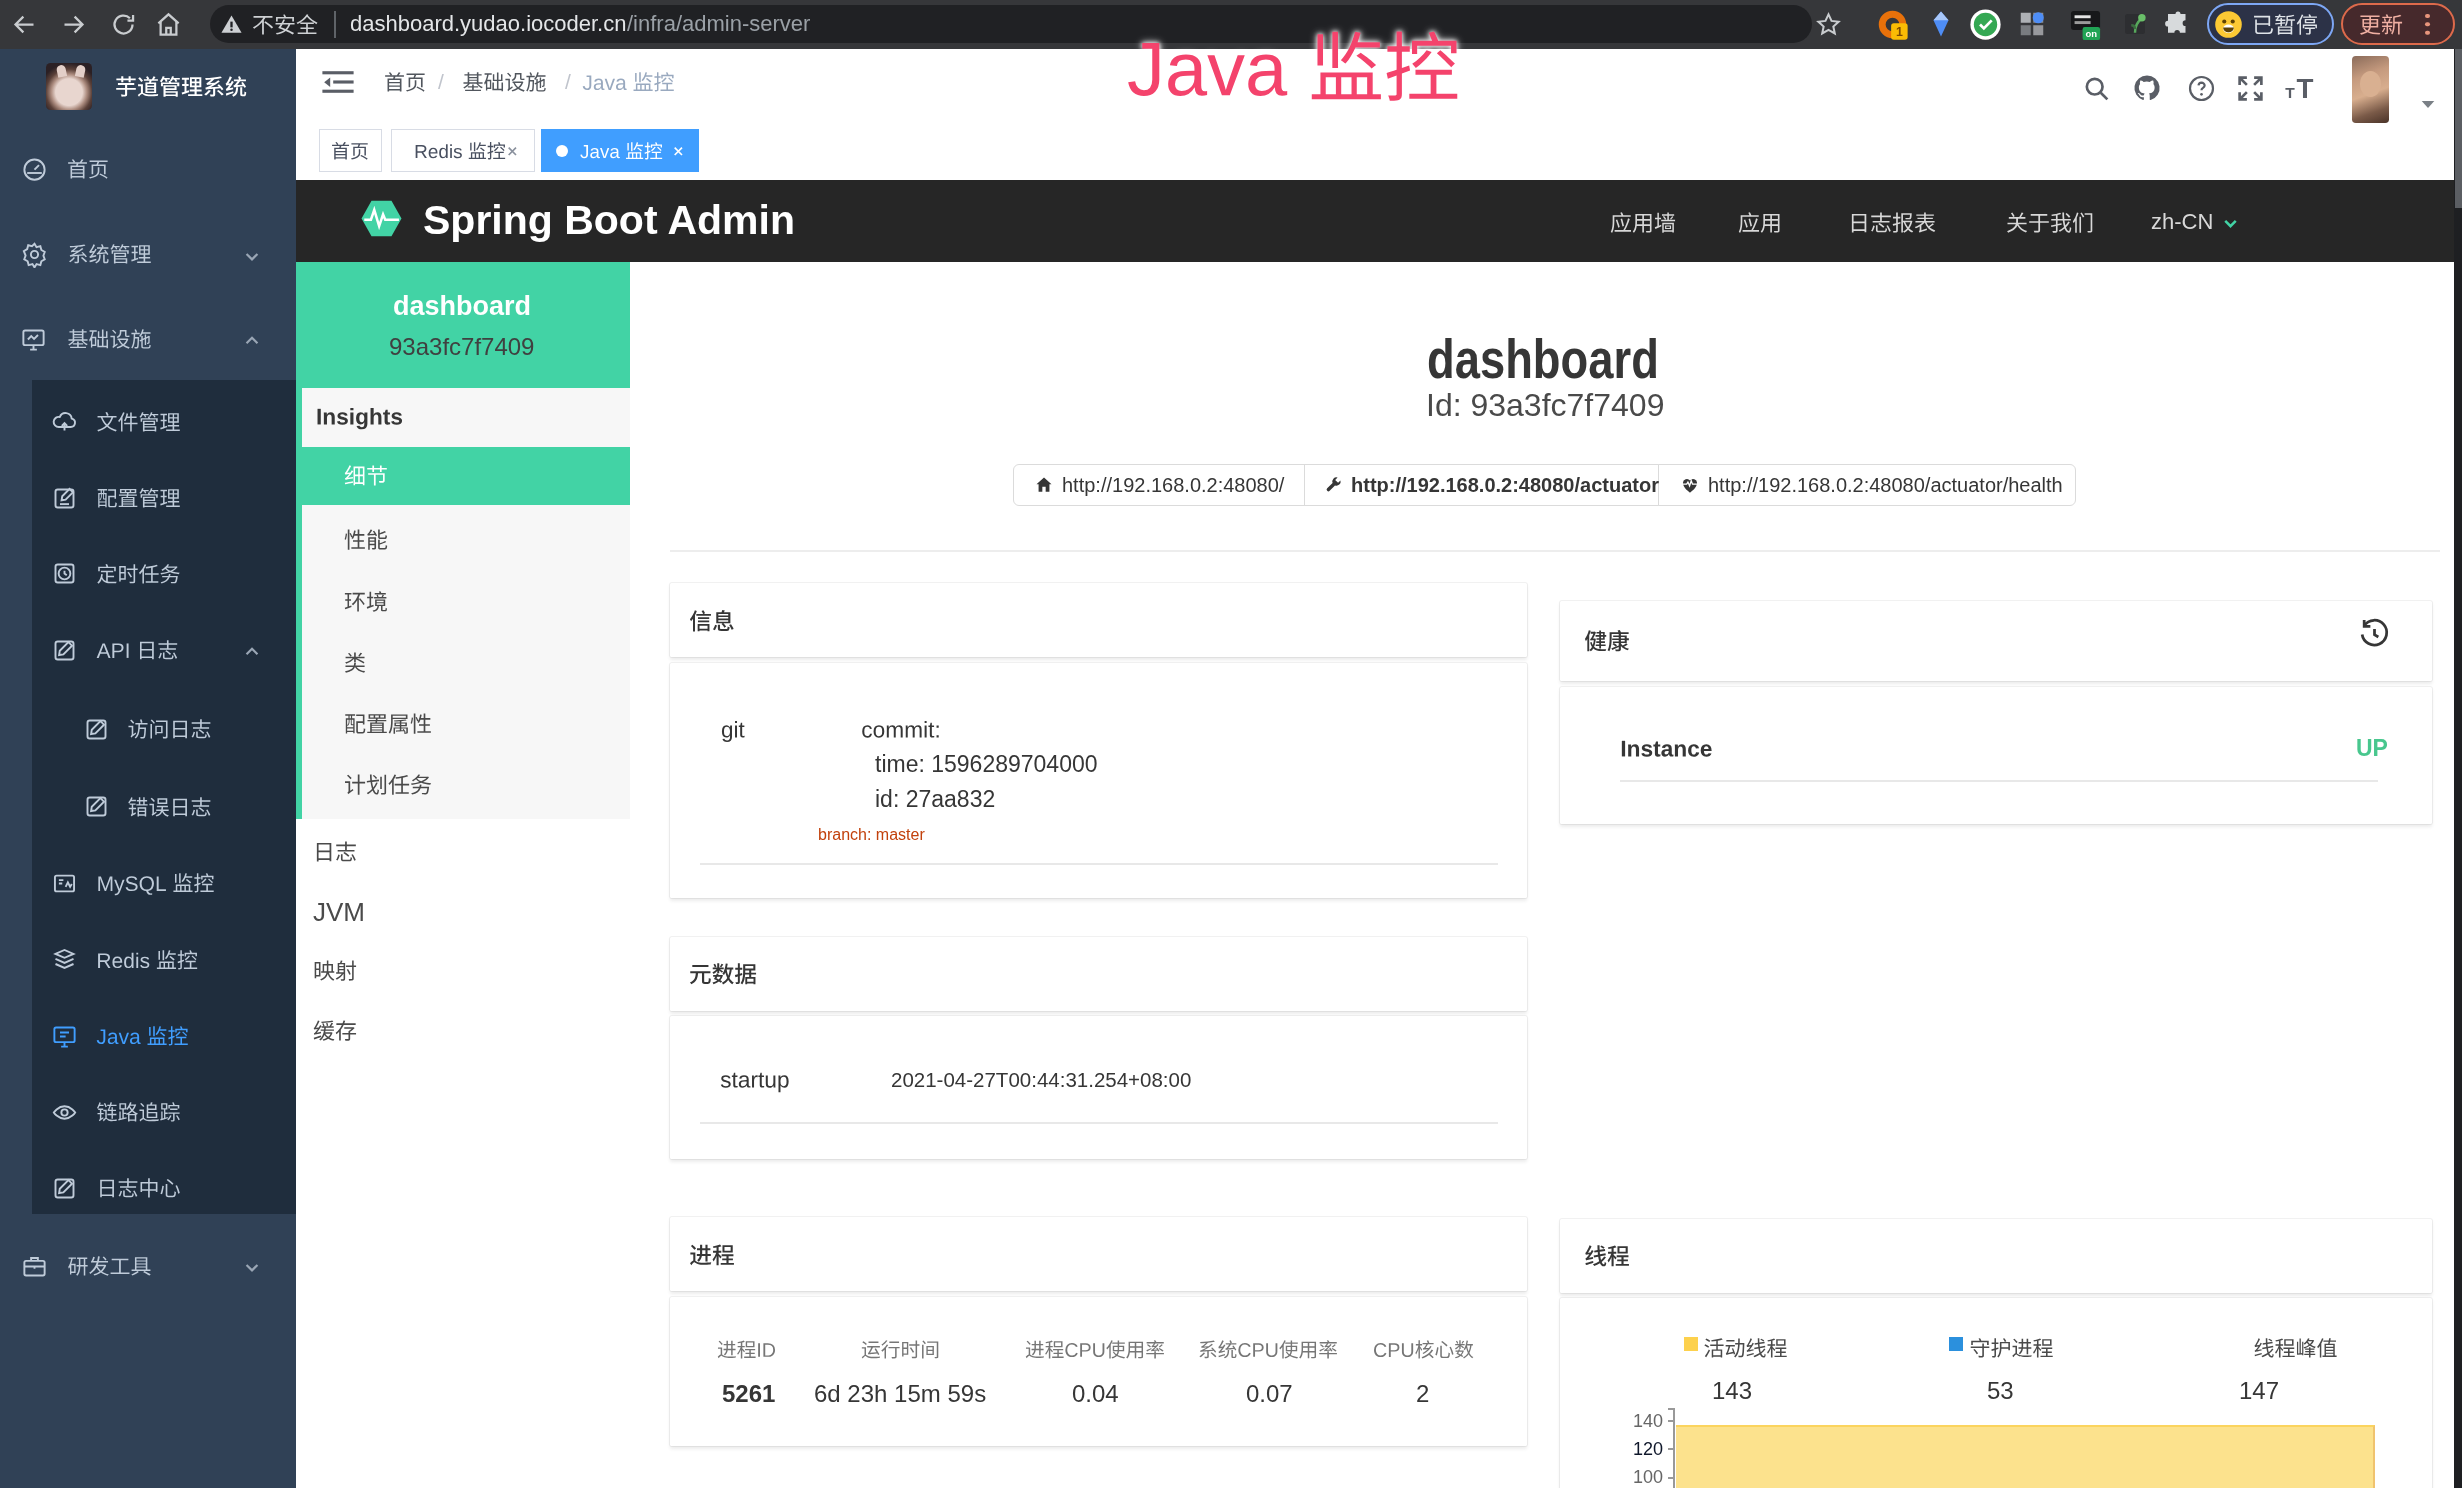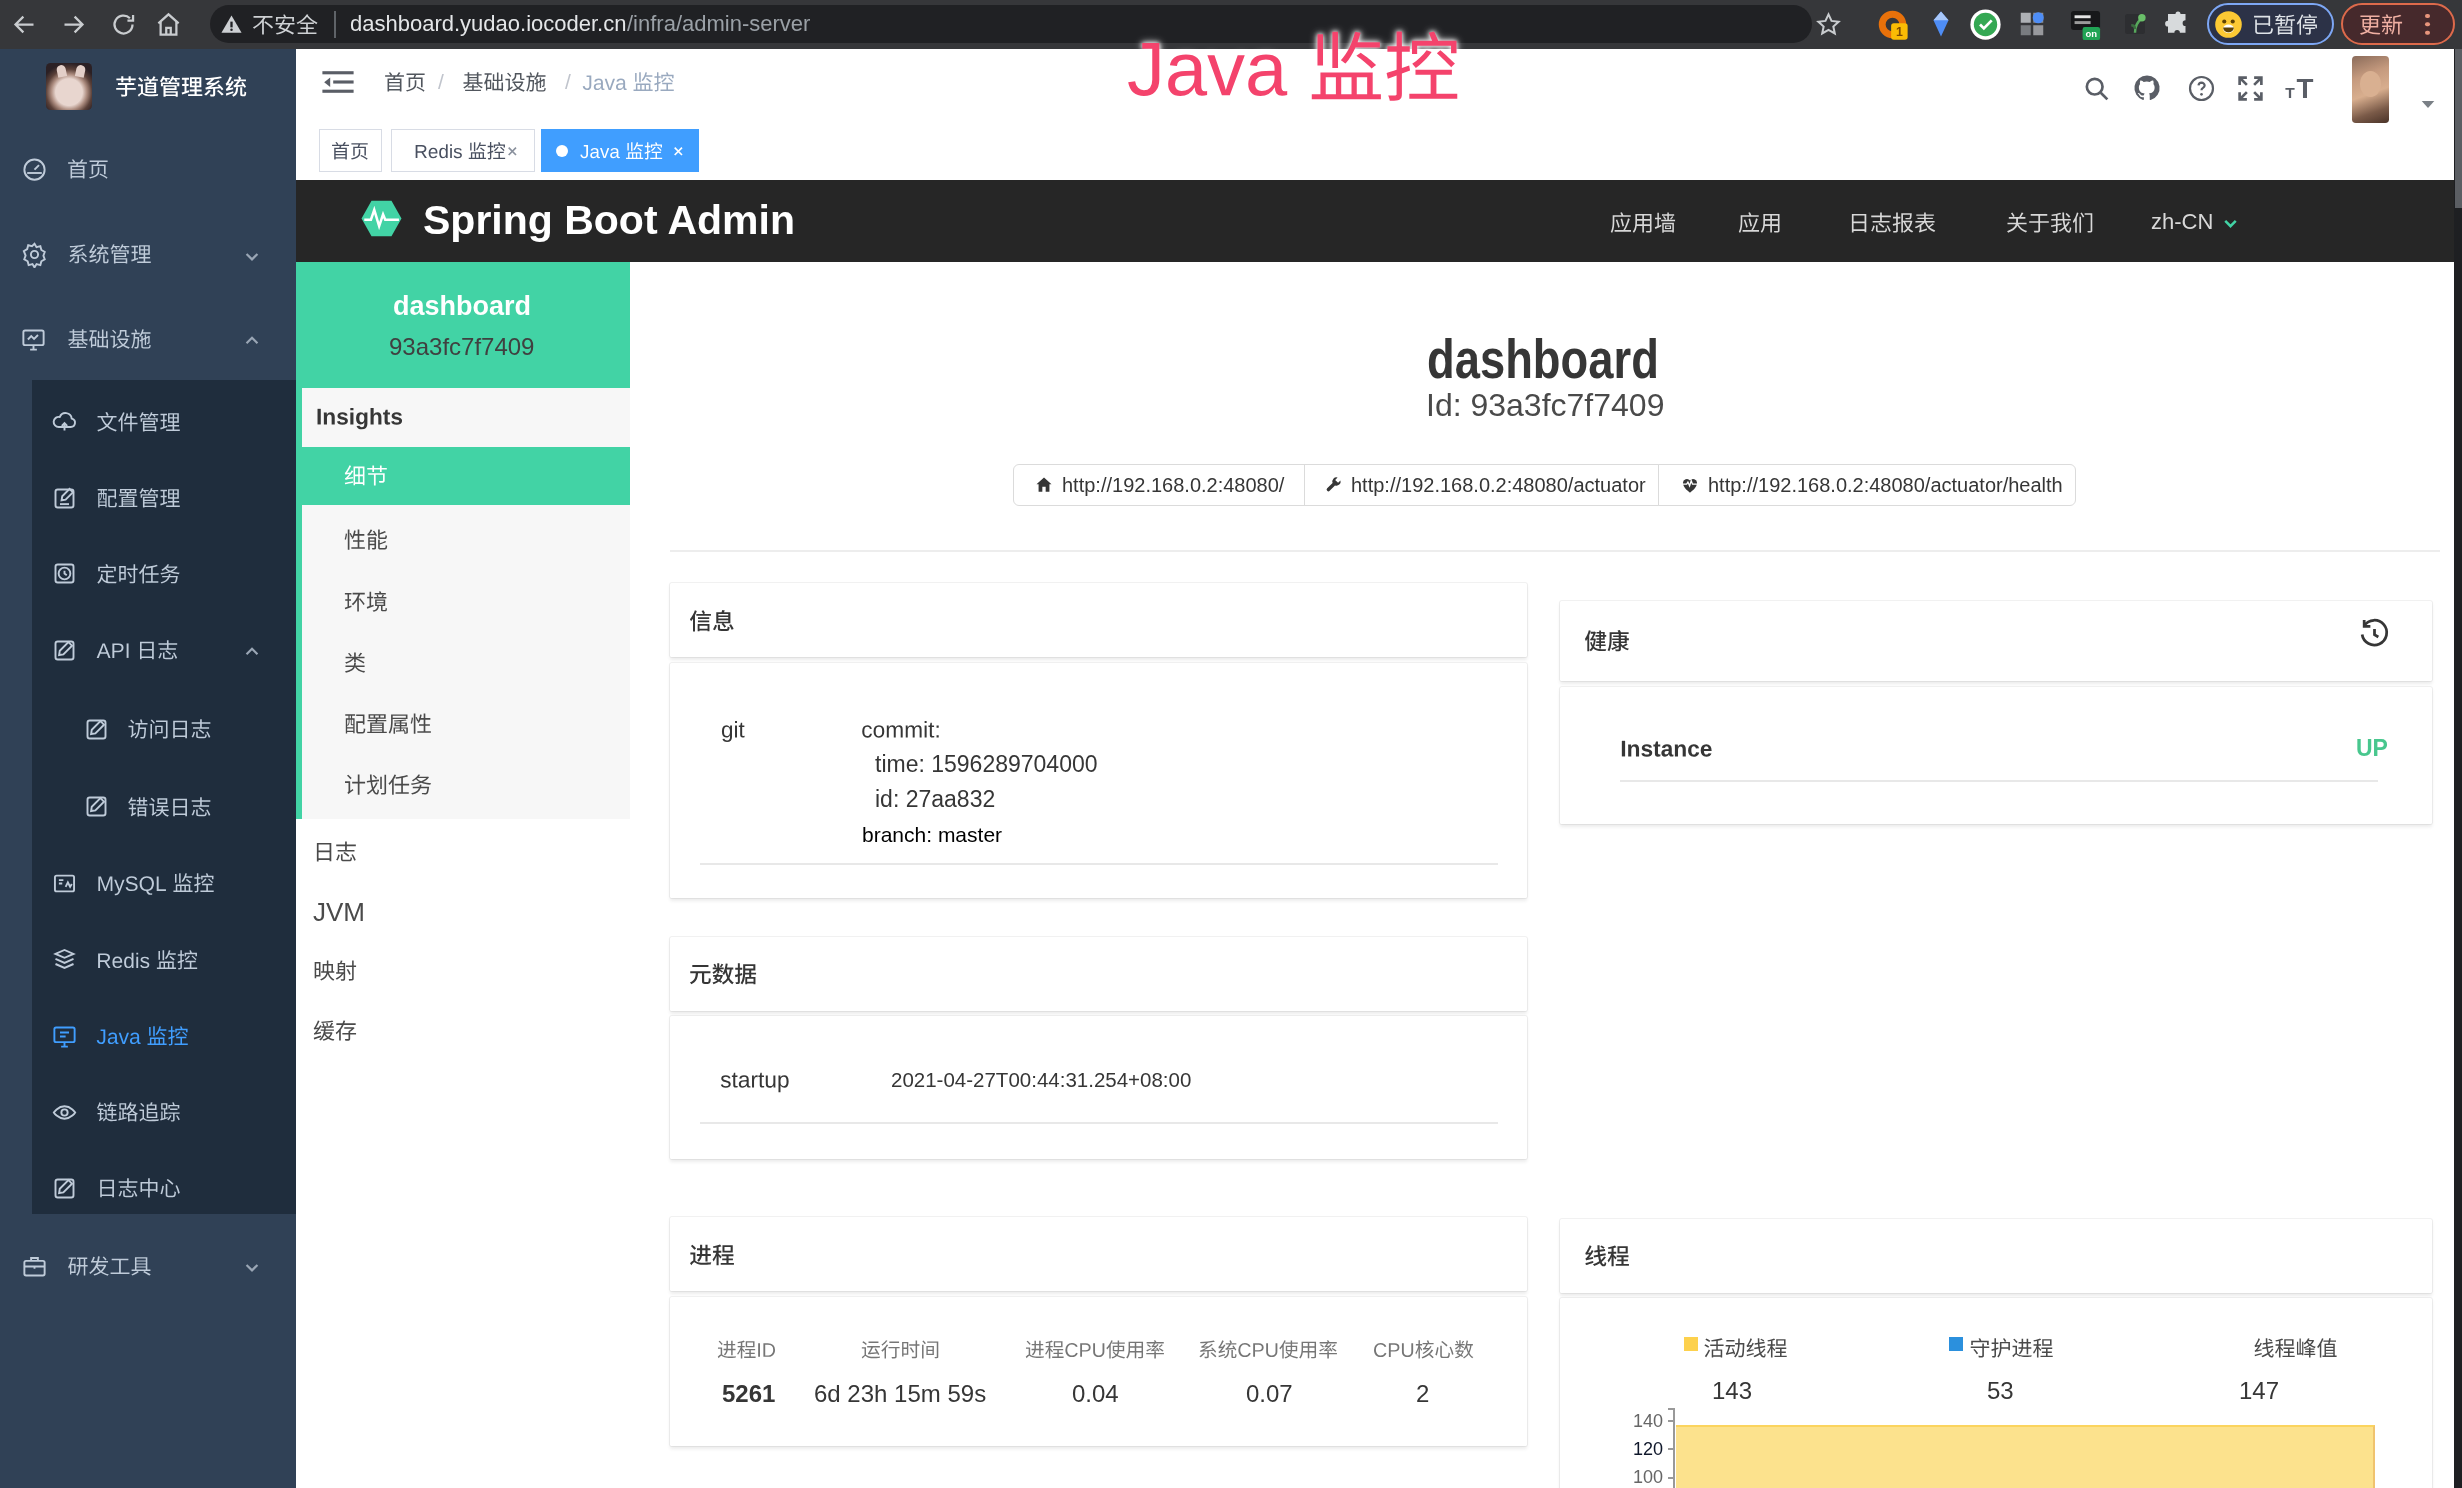--- a/index.html
+++ b/index.html
@@ -462,21 +462,21 @@
 <div class="abs" style="left:1013px;top:464px;width:292px;height:42px;background:#fff;border:1.5px solid #dbdbdb;border-radius:6px 0 0 6px;z-index:6"></div>
 <div class="abs" style="left:1304px;top:464px;width:356px;height:42px;background:#fff;border:1.5px solid #dbdbdb;z-index:6"></div>
 <div class="abs" style="left:1658px;top:464px;width:418px;height:42px;background:#fff;border:1.5px solid #dbdbdb;border-radius:0 6px 6px 0;z-index:6"></div>
 <svg class="abs" style="left:1034px;top:475px;z-index:7" width="20" height="20" viewBox="0 0 24 24" fill="#363636">
     <path d="M12 3l9 8h-2.5v9h-4.5v-6h-4v6H5.5v-9H3z"></path>
   </svg>
 <div style="position:absolute;left:1062px;top:471px;font-size:20px;font-weight:400;color:#363636;white-space:pre;line-height:28px;z-index:7">http://192.168.0.2:48080/</div>
 <svg class="abs" style="left:1323px;top:475px;z-index:7" width="20" height="20" viewBox="0 0 24 24" fill="#363636">
     <path d="M21 6.5a5 5 0 0 1-6.6 6L8 19a2.1 2.1 0 0 1-3-3l6.5-6.4A5 5 0 0 1 17.5 3l-2.9 2.9 3.5 3.5z"></path>
   </svg>
-<div style="position:absolute;left:1351px;top:471px;font-size:20px;font-weight:400;color:#363636;white-space:pre;line-height:28px;z-index:7">http://192.168.0.2:48080/actuator</div>
+<div style="position:absolute;left:1351px;top:471px;font-size:20px;font-weight:700;color:#363636;white-space:pre;line-height:28px;z-index:7">http://192.168.0.2:48080/actuator</div>
 <svg class="abs" style="left:1680px;top:475px;z-index:7" width="20" height="20" viewBox="0 0 24 24" fill="#363636">
     <path d="M12 21S3.5 15.5 3.5 9.5A4.8 4.8 0 0 1 12 6.6a4.8 4.8 0 0 1 8.5 2.9C20.5 15.5 12 21 12 21z"></path>
     <path d="M3 11h5l1.5-2.5 2 4.5 2-6 1.5 4H21" stroke="#fff" stroke-width="1.6" fill="none"></path>
   </svg>
 <div style="position:absolute;left:1708px;top:471px;font-size:20px;font-weight:400;color:#363636;white-space:pre;line-height:28px;z-index:7">http://192.168.0.2:48080/actuator/health</div>
 <div class="abs" style="left:670px;top:550px;width:1770px;height:1.5px;background:#ededed;z-index:6"></div>
 <div class="abs" style="left:670px;top:583px;width:857px;height:74px;background:#fff;box-shadow:0 2.3px 3.8px rgba(10,10,10,.08), 0 0 0 0.8px rgba(10,10,10,.07);border-radius:1.5px;z-index:6"></div>
 <div style="position:absolute;left:689px;top:609px;z-index:7"><svg width="46" height="26.5" viewBox="0 0 60 35" style="fill:#363636;overflow:visible">
       <use href="#gcjkm_4fe1" transform="translate(0.0,27.0) scale(0.03000,-0.03000)"></use>
       <use href="#gcjkm_606f" transform="translate(30.0,27.0) scale(0.03000,-0.03000)"></use>
@@ -491,21 +491,21 @@
       <use href="#glat_0063" transform="translate(0.0,27.0) scale(0.01465,-0.01465)"></use>
       <use href="#glat_006f" transform="translate(15.0,27.0) scale(0.01465,-0.01465)"></use>
       <use href="#glat_006d" transform="translate(31.7,27.0) scale(0.01465,-0.01465)"></use>
       <use href="#glat_006d" transform="translate(56.7,27.0) scale(0.01465,-0.01465)"></use>
       <use href="#glat_0069" transform="translate(81.7,27.0) scale(0.01465,-0.01465)"></use>
       <use href="#glat_0074" transform="translate(88.3,27.0) scale(0.01465,-0.01465)"></use>
       <use href="#glat_003a" transform="translate(96.7,27.0) scale(0.01465,-0.01465)"></use>
     </svg></div>
 <div style="position:absolute;left:875px;top:748px;font-size:23px;font-weight:400;color:#363636;white-space:pre;line-height:33px;z-index:7">time: 1596289704000</div>
 <div style="position:absolute;left:875px;top:783px;font-size:23px;font-weight:400;color:#363636;white-space:pre;line-height:33px;z-index:7">id: 27aa832</div>
-<div style="position:absolute;left:862px;top:818px;font-size:21px;font-weight:400;color:#000000;white-space:pre;line-height:33px;z-index:7">branch: master</div>
+<div style="position:absolute;left:818px;top:818px;font-size:16px;font-weight:400;color:#c2410c;white-space:pre;line-height:33px;z-index:7">branch: master</div>
 <div class="abs" style="left:700px;top:863px;width:798px;height:1.5px;background:#e8e8e8;z-index:7"></div>
 <div class="abs" style="left:1560px;top:601px;width:872px;height:80px;background:#fff;box-shadow:0 2.3px 3.8px rgba(10,10,10,.08), 0 0 0 0.8px rgba(10,10,10,.07);border-radius:1.5px;z-index:6"></div>
 <div style="position:absolute;left:1584px;top:629px;z-index:7"><svg width="46" height="26.5" viewBox="0 0 60 35" style="fill:#363636;overflow:visible">
       <use href="#gcjkm_5065" transform="translate(0.0,27.0) scale(0.03000,-0.03000)"></use>
       <use href="#gcjkm_5eb7" transform="translate(30.0,27.0) scale(0.03000,-0.03000)"></use>
     </svg></div>
 <svg class="abs" style="left:2358px;top:618px;z-index:7" width="33" height="33" viewBox="0 0 24 24" fill="none" stroke="#363636" stroke-width="2">
     <path d="M4.5 5.5A9 9 0 1 1 3 12"></path>
     <path d="M4.5 1.5v4.5H9" fill="none"></path>
     <path d="M12 8v4.2l2.8 1.6"></path>

